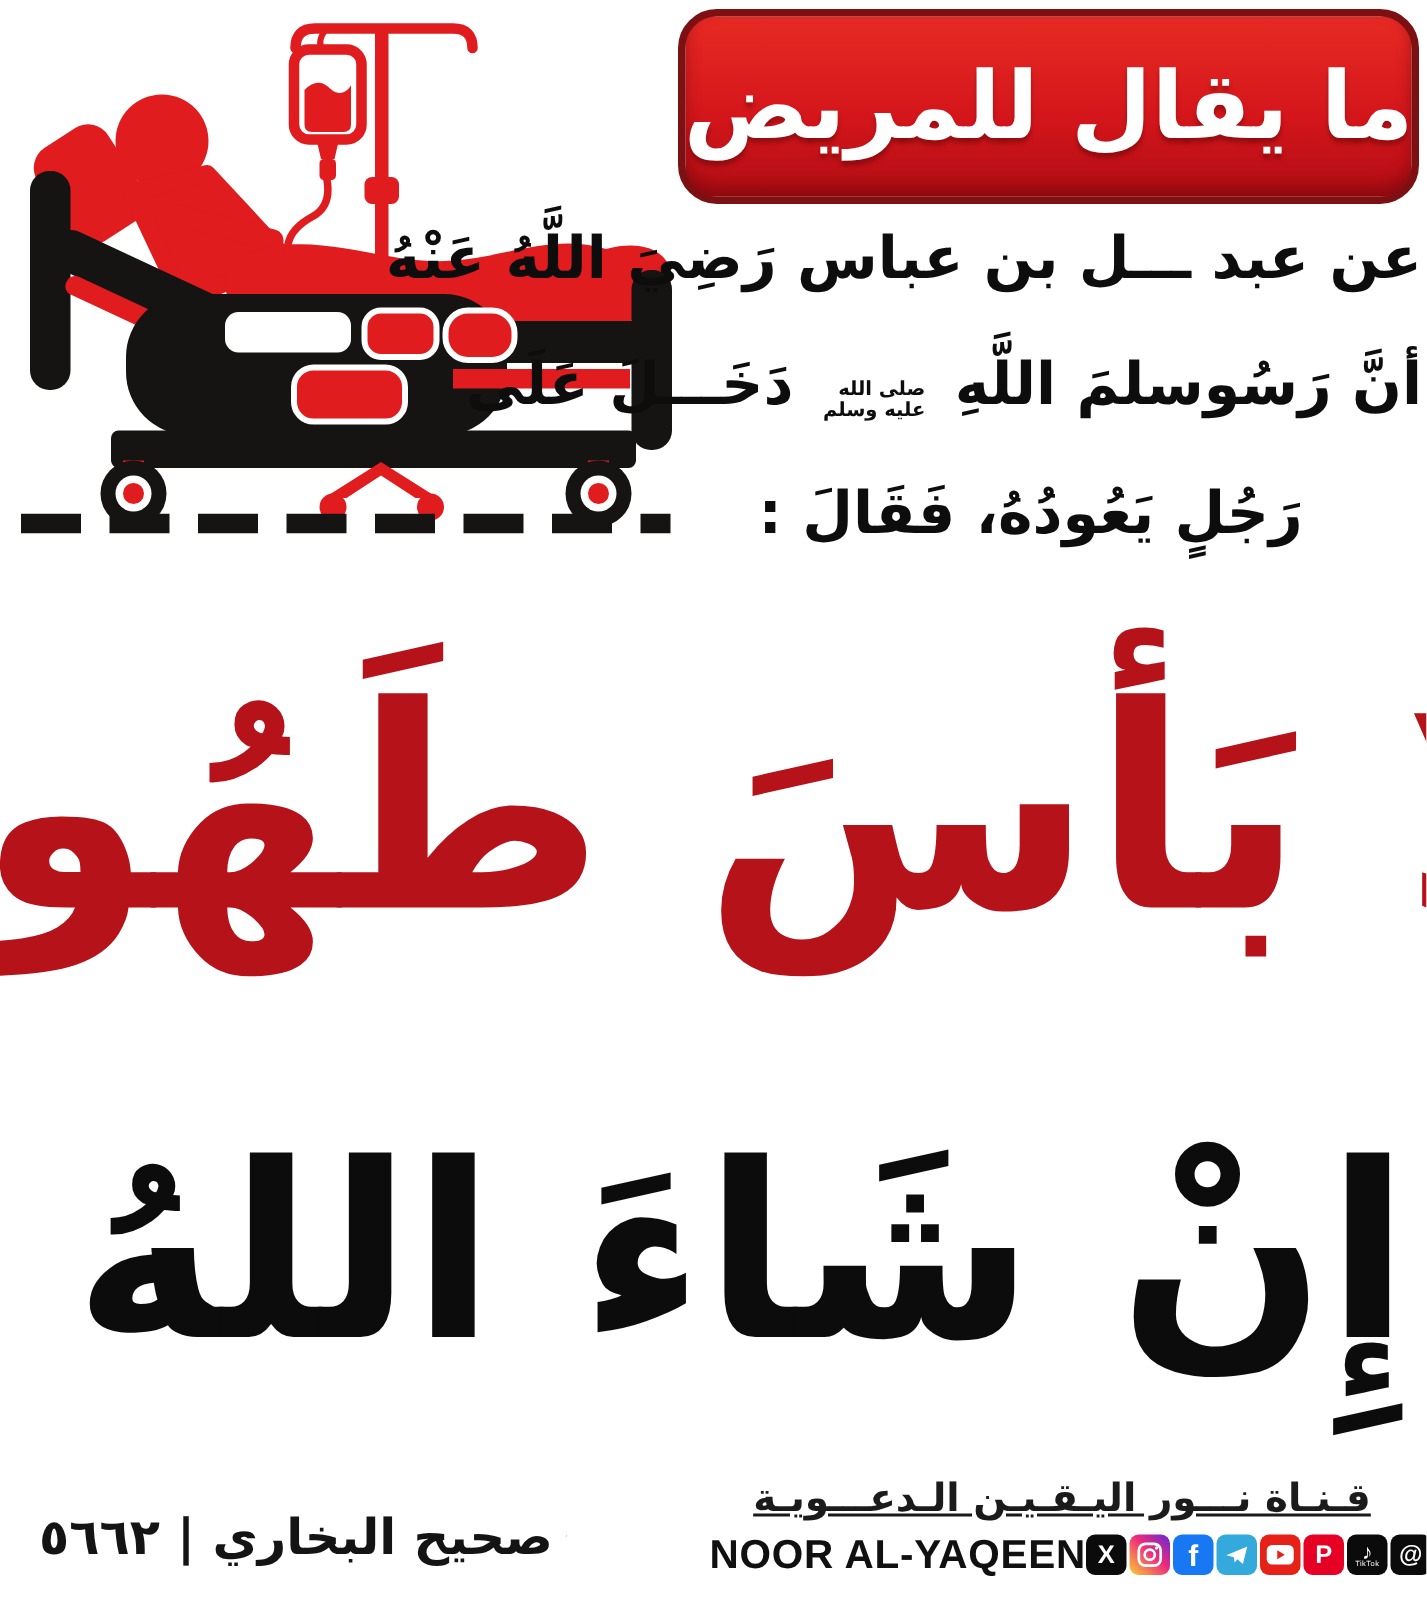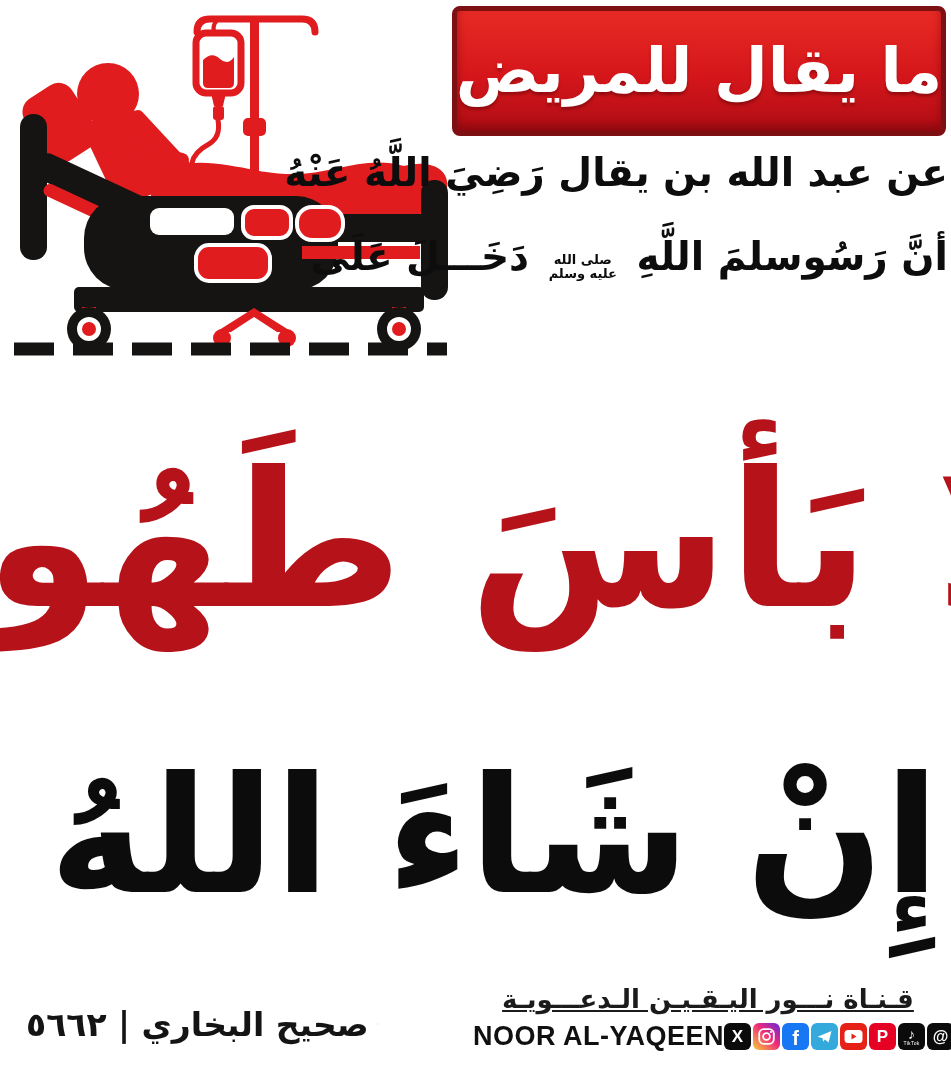--- a/index.html
+++ b/index.html
@@ -3,38 +3,38 @@
 <meta charset="utf-8">
 <style>
   html,body{margin:0;padding:0;background:#ffffff;}
   .page{
     position:relative;width:951px;height:1080px;background:#ffffff;
     overflow:hidden;font-family:"DejaVu Sans",sans-serif;color:#111;
   }
   
   .title-box{
     position:absolute;left:452px;top:6px;width:494px;height:130px;
-    box-sizing:border-box;border:5px solid #7d1013;border-radius:8px;
+    box-sizing:border-box;border:5px solid #7d1013;border-radius:26px;
     background:linear-gradient(180deg,#e82a24 0%,#d4161b 55%,#b10d14 100%);
     display:flex;align-items:center;justify-content:center;
     box-shadow:inset 0 -6px 10px rgba(90,5,8,.45);
   }
   .title-box .title{
     direction:rtl;color:#fff;font-weight:bold;font-size:62px;line-height:1;
     text-shadow:0 3px 3px rgba(60,0,0,.35);white-space:nowrap;
   }
   
   .hadith-line{
     position:absolute;left:426px;width:522px;text-align:center;direction:rtl;
     font-weight:bold;font-size:39px;color:#0d0d0d;white-space:nowrap;line-height:1.4;
   }
   .hl1{top:146px;} .hl2{top:230px;} .hl3{top:316px;}
   .pbuh{
     display:inline-block;font-size:13px;line-height:1.1;font-weight:bold;
-    vertical-align:-8px;margin:0 6px;text-align:center;white-space:nowrap;
+    vertical-align:-8px;margin:0 6px;text-align:right;white-space:nowrap;
   }
   .pbuh span{display:block;}
   
   .red-phrase{
     position:absolute;left:0;top:380px;width:951px;height:322px;
     display:flex;align-items:center;justify-content:center;
     direction:rtl;font-size:188px;font-weight:bold;color:#b5121a;
     white-space:nowrap;line-height:1;
   }
   .black-phrase{
@@ -135,29 +135,30 @@
       <rect x="213" y="104" width="11" height="14" rx="3" fill="#e01c1f"></rect>
       <path d="M218 118 q3 17 -9 24 q-15 8 -17 19 q-1 8 5 12" stroke="#e01c1f" stroke-width="5" fill="none" stroke-linecap="round"></path>
     </g>
     <path d="M14 347 H447" stroke="#161413" stroke-width="13" stroke-dasharray="40 19" fill="none"></path>
   </svg>
 
   <div class="title-box">
     <div class="title">ما يقال للمريض</div>
   </div>
 
-  <div class="hadith-line hl1">عن عبد الله بن يقال رَضِيَ اللَّهُ عَنْهُ</div>
+  <div class="hadith-line hl1">عن عبد ـــل بن عباس رَضِيَ اللَّهُ عَنْهُ</div>
   <div class="hadith-line hl2">
     <span>أنَّ رَسُوسلمَ اللَّهِ</span>
     <span class="pbuh">
       <span>صلى الله</span>
       <span>عليه وسلم</span>
     </span>
     <span>دَخَـــلَ عَلَى</span>
   </div>
+  <div class="hadith-line hl3">رَجُلٍ يَعُودُهُ، فَقَالَ :</div>
 
   <div class="red-phrase">لَا بَأسَ طَهُورٌ</div>
   <div class="black-phrase">إِنْ شَاءَ اللهُ</div>
 
   <div class="footer-left">
     <svg width="56" height="52" viewBox="0 0 56 52">
       <g>
         <path d="M4 38 L36 38 L52 29 L20 29 Z" fill="#cfe3f2"></path>
         <path d="M4 38 L4 45 L36 45 L36 38 Z" fill="#a9c9e5"></path>
         <path d="M36 38 L52 29 L52 36 L36 45 Z" fill="#8db4d6"></path>

